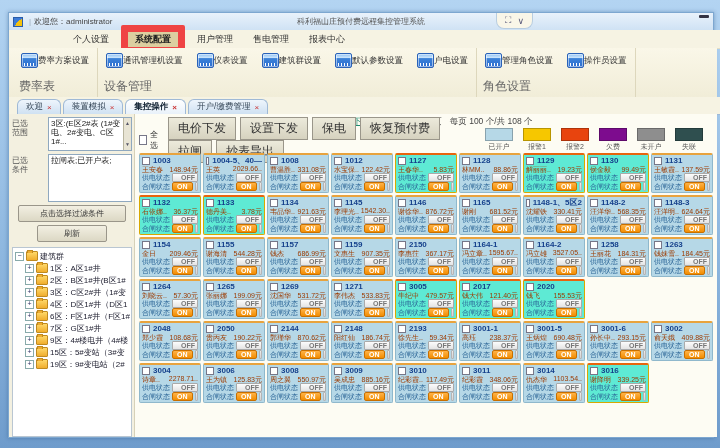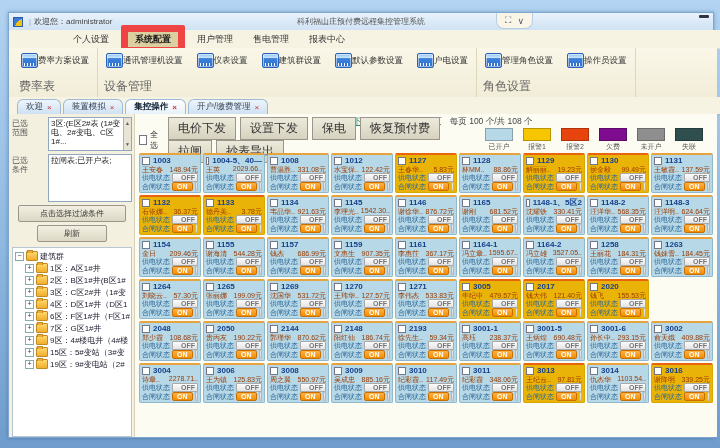--- a/index.html
+++ b/index.html
@@ -102,21 +102,21 @@
     font-size:12px;color:#333;padding:2px 9px;font-family:inherit;}
   .legend{display:flex;gap:10px;margin-left:auto;margin-right:14px;}
   .lg{display:flex;flex-direction:column;align-items:center;gap:1px;font-size:7px;color:#555;}
   .lg .sw{width:26px;height:11px;border:1px solid rgba(0,0,0,.25);}
   
   .grid{flex:1;padding:2px 4px 0 4px;display:flex;flex-direction:column;gap:2px;}
   .grow{display:flex;gap:2px;}
   .cell{width:62px;min-width:62px;height:40px;box-sizing:border-box;border-radius:2px;
     padding:1px 2px;font-size:7px;overflow:hidden;}
   .cell.ok{background:#b6d8e7;border:1px solid #8fb8cc;border-top:2px solid #e8a33d;}
-  .cell.alarm1{background:#eab308;border:1px solid #d8a800;border-top:2px solid #e8640d;}
+  .cell.alarm1{background:#5eead4;border:1px solid #d8a800;border-top:2px solid #e8640d;}
   .c-head{display:flex;align-items:center;gap:3px;height:9px;}
   .c-head .chk{width:6px;height:6px;}
   .c-num{font-weight:bold;color:#16418c;font-size:8px;white-space:nowrap;}
   .c-name{display:flex;justify-content:space-between;height:8px;color:#9c3a00;white-space:nowrap;overflow:hidden;}
   .c-st{display:flex;align-items:center;gap:2px;height:9px;}
   .c-st .lbl{color:#2a6496;white-space:nowrap;}
   .offbox{flex:1;background:linear-gradient(180deg,#fcfcfc,#e4e4e4);border:1px solid #aaa;
     color:#777;font-weight:bold;text-align:right;padding:0 2px;height:7px;line-height:7px;border-radius:1px;}
   .onchip{background:linear-gradient(180deg,#ffb347,#f28c00);border:1px solid #c86f00;color:#fff;
     font-weight:bold;padding:0 4px;height:7px;line-height:7px;border-radius:2px;}
@@ -751,21 +751,21 @@
               </div>
               <div class="c-st">
                 <span class="lbl">合闸状态</span>
                 <span class="onchip">ON</span>
                 <span class="onstub"></span>
               </div>
             </div>
             <div class="cell ok">
               <div class="c-head">
                 <span class="chk"></span>
-                <span class="c-num">1161</span>
+                <span class="c-num">2150</span>
               </div>
               <div class="c-name">
                 <span>李惠茳</span>
                 <span>367.17元</span>
               </div>
               <div class="c-st">
                 <span class="lbl">供电状态</span>
                 <span class="offbox">OFF</span>
               </div>
               <div class="c-st">
@@ -905,39 +905,20 @@
               </div>
               <div class="c-st">
                 <span class="lbl">合闸状态</span>
                 <span class="onchip">ON</span>
                 <span class="onstub"></span>
               </div>
             </div>
             <div class="cell ok">
               <div class="c-head">
                 <span class="chk"></span>
-                <span class="c-num">1270</span>
-              </div>
-              <div class="c-name">
-                <span>王玮华..</span>
-                <span>127.57元</span>
-              </div>
-              <div class="c-st">
-                <span class="lbl">供电状态</span>
-                <span class="offbox">OFF</span>
-              </div>
-              <div class="c-st">
-                <span class="lbl">合闸状态</span>
-                <span class="onchip">ON</span>
-                <span class="onstub"></span>
-              </div>
-            </div>
-            <div class="cell ok">
-              <div class="c-head">
-                <span class="chk"></span>
                 <span class="c-num">1271</span>
               </div>
               <div class="c-name">
                 <span>李伟杰</span>
                 <span>533.83元</span>
               </div>
               <div class="c-st">
                 <span class="lbl">供电状态</span>
                 <span class="offbox">OFF</span>
               </div>
@@ -1275,39 +1256,20 @@
               </div>
             </div>
             <div class="cell ok">
               <div class="c-head">
                 <span class="chk"></span>
                 <span class="c-num">3011</span>
               </div>
               <div class="c-name">
                 <span>纪彩霞</span>
                 <span>348.06元</span>
-              </div>
-              <div class="c-st">
-                <span class="lbl">供电状态</span>
-                <span class="offbox">OFF</span>
-              </div>
-              <div class="c-st">
-                <span class="lbl">合闸状态</span>
-                <span class="onchip">ON</span>
-                <span class="onstub"></span>
-              </div>
-            </div>
-            <div class="cell alarm1">
-              <div class="c-head">
-                <span class="chk"></span>
-                <span class="c-num">3013</span>
-              </div>
-              <div class="c-name">
-                <span>王纪云..</span>
-                <span>97.81元</span>
               </div>
               <div class="c-st">
                 <span class="lbl">供电状态</span>
                 <span class="offbox">OFF</span>
               </div>
               <div class="c-st">
                 <span class="lbl">合闸状态</span>
                 <span class="onchip">ON</span>
                 <span class="onstub"></span>
               </div>

